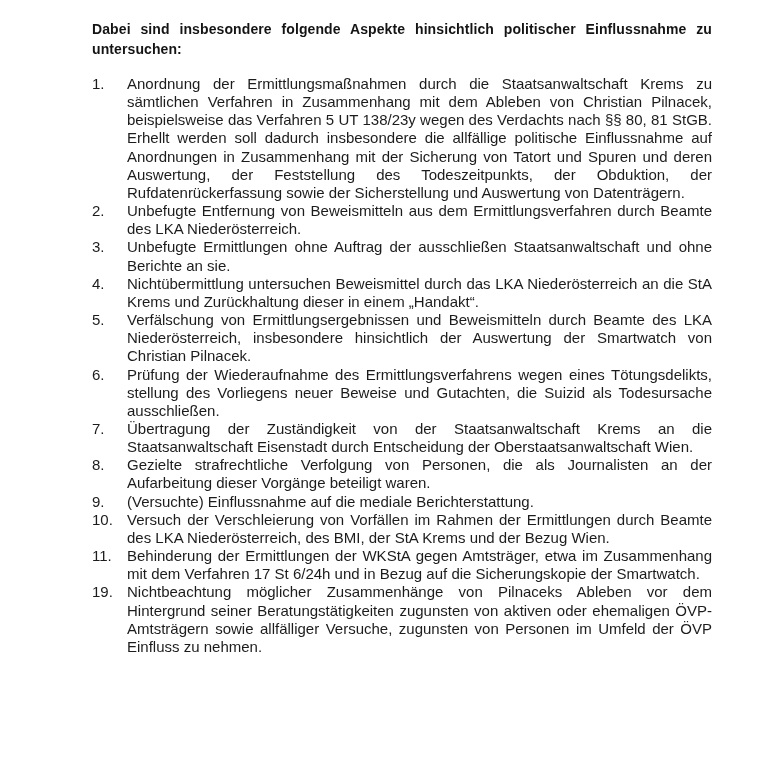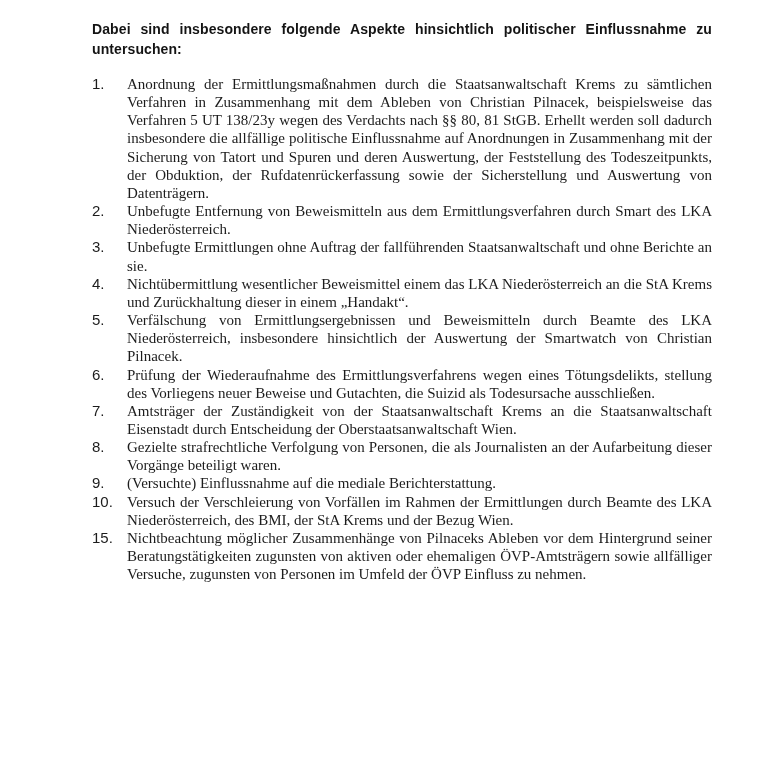--- a/index.html
+++ b/index.html
@@ -72,21 +72,20 @@
 
   
   .aspect-item.wide-marker > .item-marker {
     width: 35px;
     text-align: right;
   }
 
   .aspect-item > .item-text {
     display: block;
     hyphens: manual;
-    font-family: Liberation Serif, serif;
   }
 
   .spacer-bottom {
     height: 40px;
   }
 </style>
 </head>
 <body style="background: rgb(255, 255, 255); color: rgb(28, 28, 28);">
 
 <div class="page">
@@ -94,55 +93,59 @@
   <p class="doc-heading">Dabei sind insbesondere folgende Aspekte hinsichtlich politischer Einfluss­nahme zu untersuchen:</p>
 
   <ol class="aspect-list">
 
   <li class="aspect-item">
         <span class="item-marker">1.</span>
         <span class="item-text">Anordnung der Ermittlungsmaßnahmen durch die Staatsanwaltschaft Krems zu sämtlichen Verfahren in Zusammenhang mit dem Ableben von Christian Pilnacek, beispielsweise das Verfahren 5 UT 138/23y wegen des Verdachts nach §§ 80, 81 StGB. Erhellt werden soll dadurch insbesondere die allfällige politische Einflussnahme auf Anordnungen in Zusammenhang mit der Sicherung von Tatort und Spuren und deren Auswertung, der Feststellung des Todeszeitpunkts, der Obduktion, der Rufdatenrückerfassung sowie der Sicher­stellung und Auswertung von Datenträgern.</span>
       </li>
       <li class="aspect-item">
         <span class="item-marker">2.</span>
-        <span class="item-text">Unbefugte Entfernung von Beweismitteln aus dem Ermittlungsverfahren durch Smart des LKA Niederösterreich.</span>
+        <span class="item-text">Unbefugte Entfernung von Beweismitteln aus dem Ermittlungsverfahren durch Beamte des LKA Niederösterreich.</span>
       </li>
       <li class="aspect-item">
         <span class="item-marker">3.</span>
-        <span class="item-text">Unbefugte Ermittlungen ohne Auftrag der fallführenden Staatsanwaltschaft und ohne Berichte an sie.</span>
+        <span class="item-text">Unbefugte Ermittlungen ohne Auftrag der ausschließen Staatsanwaltschaft und ohne Berichte an sie.</span>
       </li>
       <li class="aspect-item">
         <span class="item-marker">4.</span>
-        <span class="item-text">Nichtübermittlung wesentlicher Beweismittel einem das LKA Niederösterreich an die StA Krems und Zurückhaltung dieser in einem „Handakt“.</span>
+        <span class="item-text">Nichtübermittlung untersuchen Beweismittel durch das LKA Niederösterreich an die StA Krems und Zurückhaltung dieser in einem „Handakt“.</span>
       </li>
       <li class="aspect-item">
         <span class="item-marker">5.</span>
         <span class="item-text">Verfälschung von Ermittlungsergebnissen und Beweismitteln durch Beamte des LKA Niederösterreich, insbesondere hinsichtlich der Auswertung der Smart­watch von Christian Pilnacek.</span>
       </li>
       <li class="aspect-item">
         <span class="item-marker">6.</span>
         <span class="item-text">Prüfung der Wiederaufnahme des Ermittlungsverfahrens wegen eines Tötungsdelikts, stellung des Vorliegens neuer Beweise und Gutachten, die Suizid als Todesursache ausschließen.</span>
       </li>
       <li class="aspect-item">
         <span class="item-marker">7.</span>
-        <span class="item-text">Amtsträger der Zuständigkeit von der Staatsanwaltschaft Krems an die Staatsanwaltschaft Eisenstadt durch Entscheidung der Oberstaatsanwaltschaft Wien.</span>
+        <span class="item-text">Übertragung der Zuständigkeit von der Staatsanwaltschaft Krems an die Staatsanwaltschaft Eisenstadt durch Entscheidung der Oberstaatsanwaltschaft Wien.</span>
       </li>
       <li class="aspect-item">
         <span class="item-marker">8.</span>
         <span class="item-text">Gezielte strafrechtliche Verfolgung von Personen, die als Journalisten an der Aufarbeitung dieser Vorgänge beteiligt waren.</span>
       </li>
       <li class="aspect-item">
         <span class="item-marker">9.</span>
         <span class="item-text">(Versuchte) Einflussnahme auf die mediale Berichterstattung.</span>
       </li>
       <li class="aspect-item wide-marker">
         <span class="item-marker">10.</span>
         <span class="item-text">Versuch der Verschleierung von Vorfällen im Rahmen der Ermittlungen durch Beamte des LKA Niederösterreich, des BMI, der StA Krems und der Bezug Wien.</span>
       </li>
       <li class="aspect-item wide-marker">
-        <span class="item-marker">15.</span>
+        <span class="item-marker">11.</span>
+        <span class="item-text">Behinderung der Ermittlungen der WKStA gegen Amtsträger, etwa im Zusammenhang mit dem Verfahren 17 St 6/24h und in Bezug auf die Sicherungskopie der Smartwatch.</span>
+      </li>
+      <li class="aspect-item wide-marker">
+        <span class="item-marker">19.</span>
         <span class="item-text">Nichtbeachtung möglicher Zusammenhänge von Pilnaceks Ableben vor dem Hintergrund seiner Beratungstätigkeiten zugunsten von aktiven oder ehemaligen ÖVP-Amtsträgern sowie allfälliger Versuche, zugunsten von Personen im Umfeld der ÖVP Einfluss zu nehmen.</span>
       </li>
     </ol>
 
   <div class="spacer-bottom"></div>
 
 </div>
 
 </body></html>

